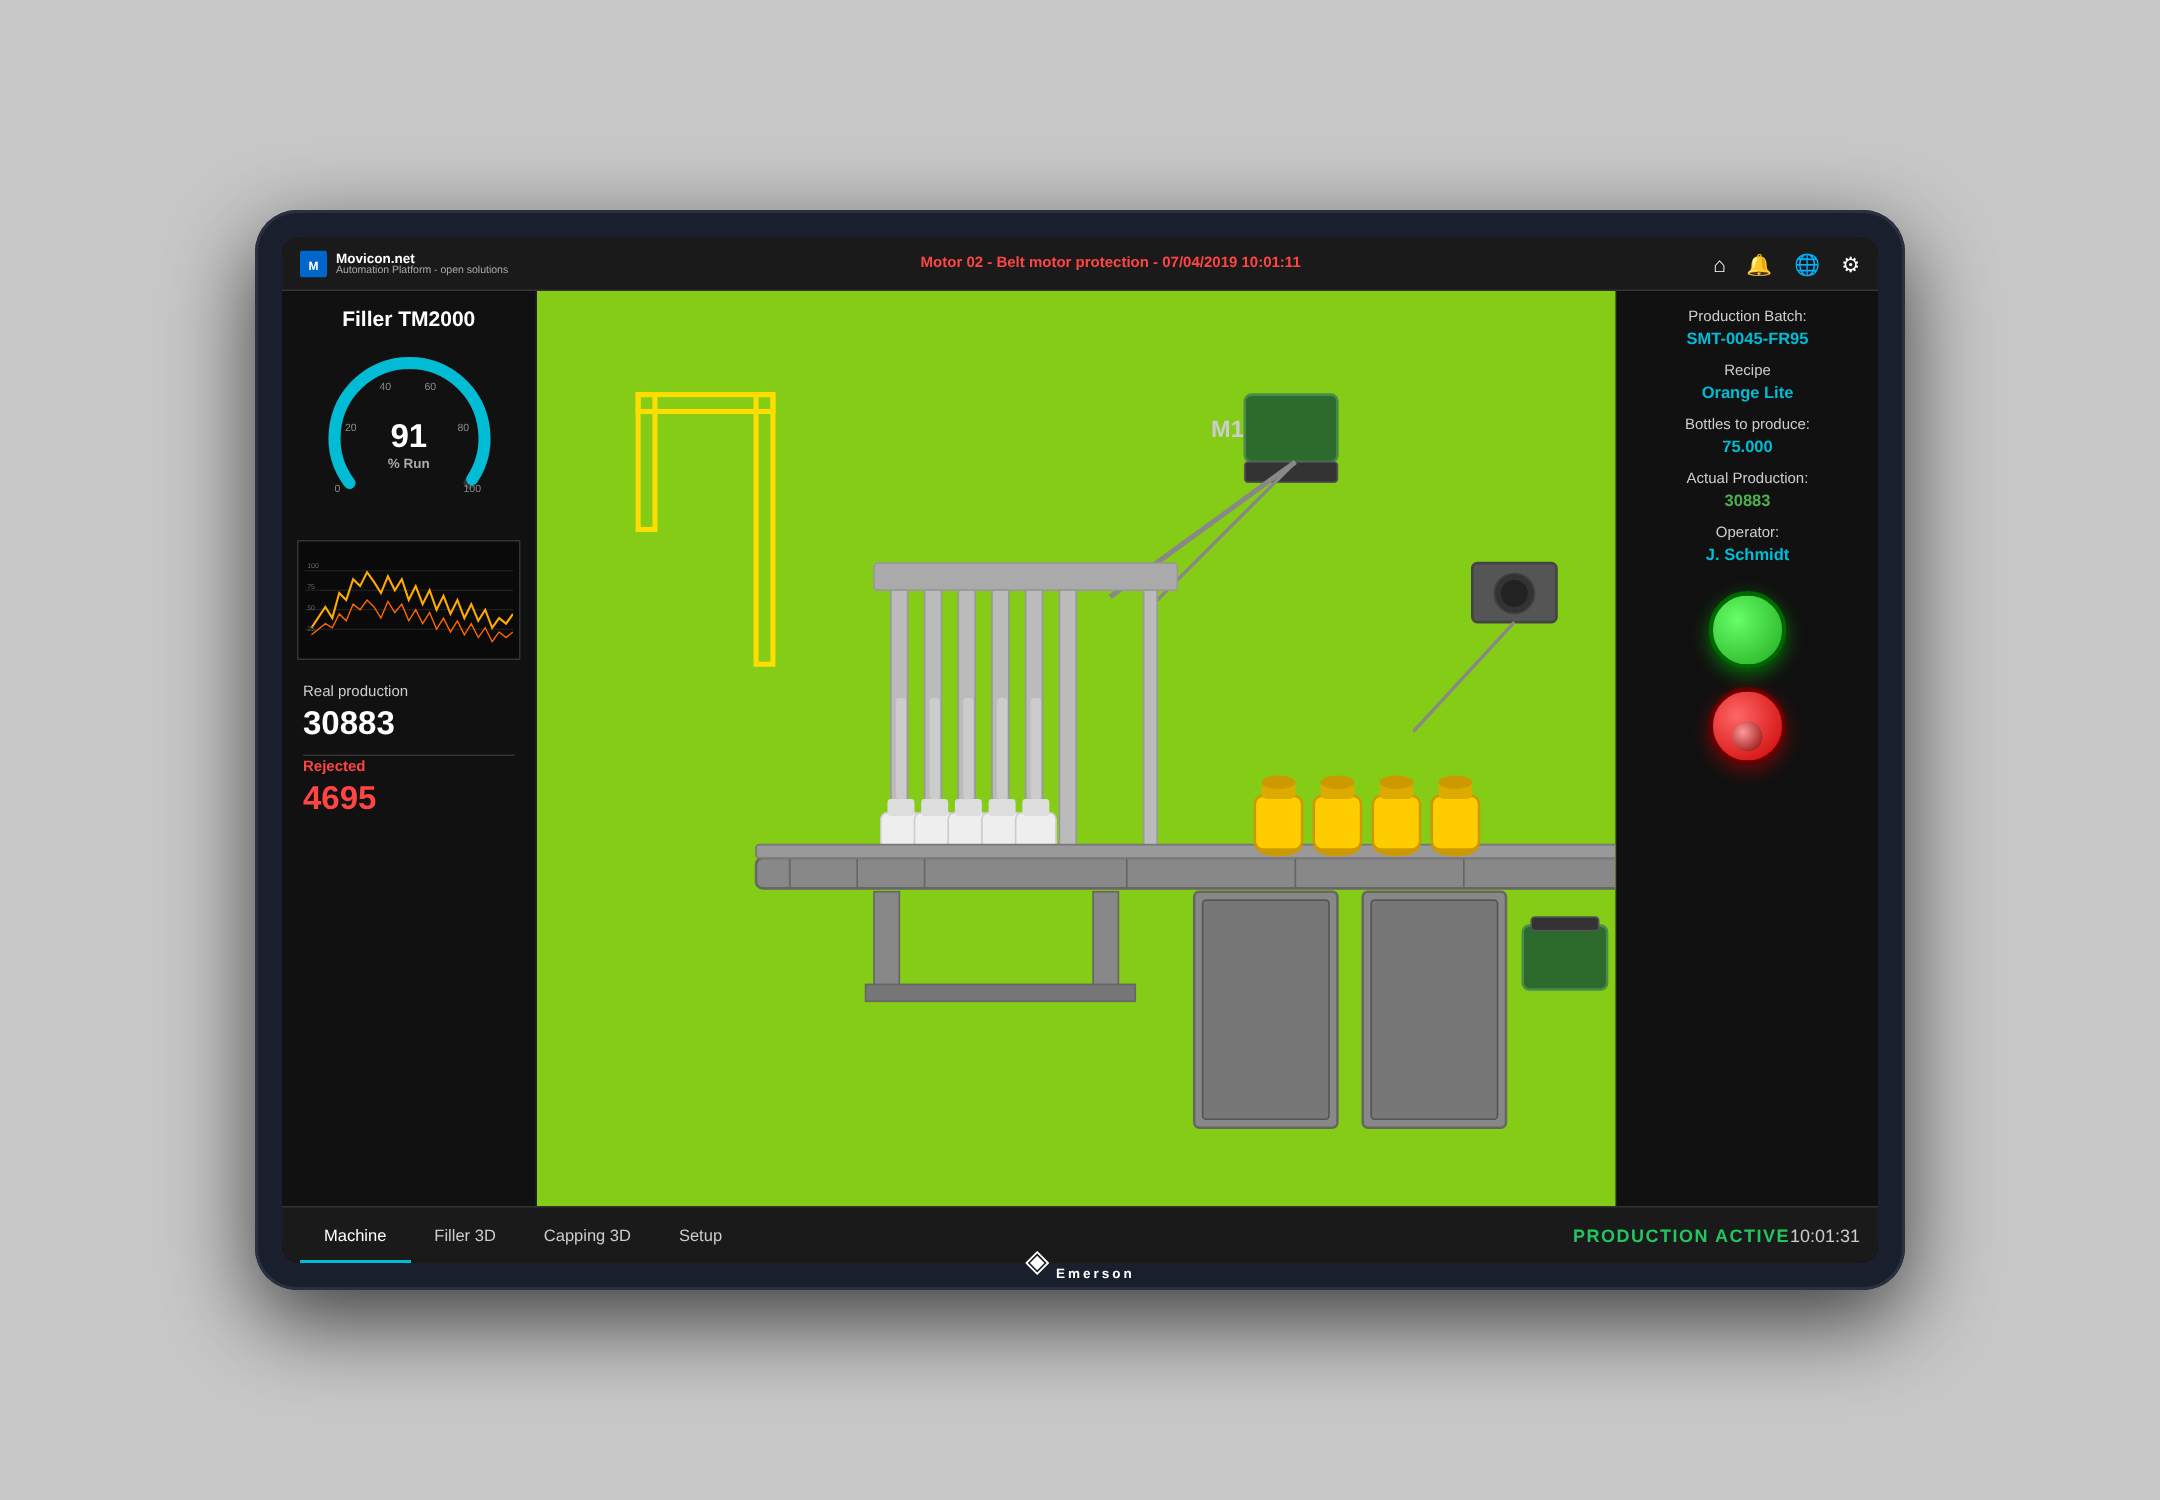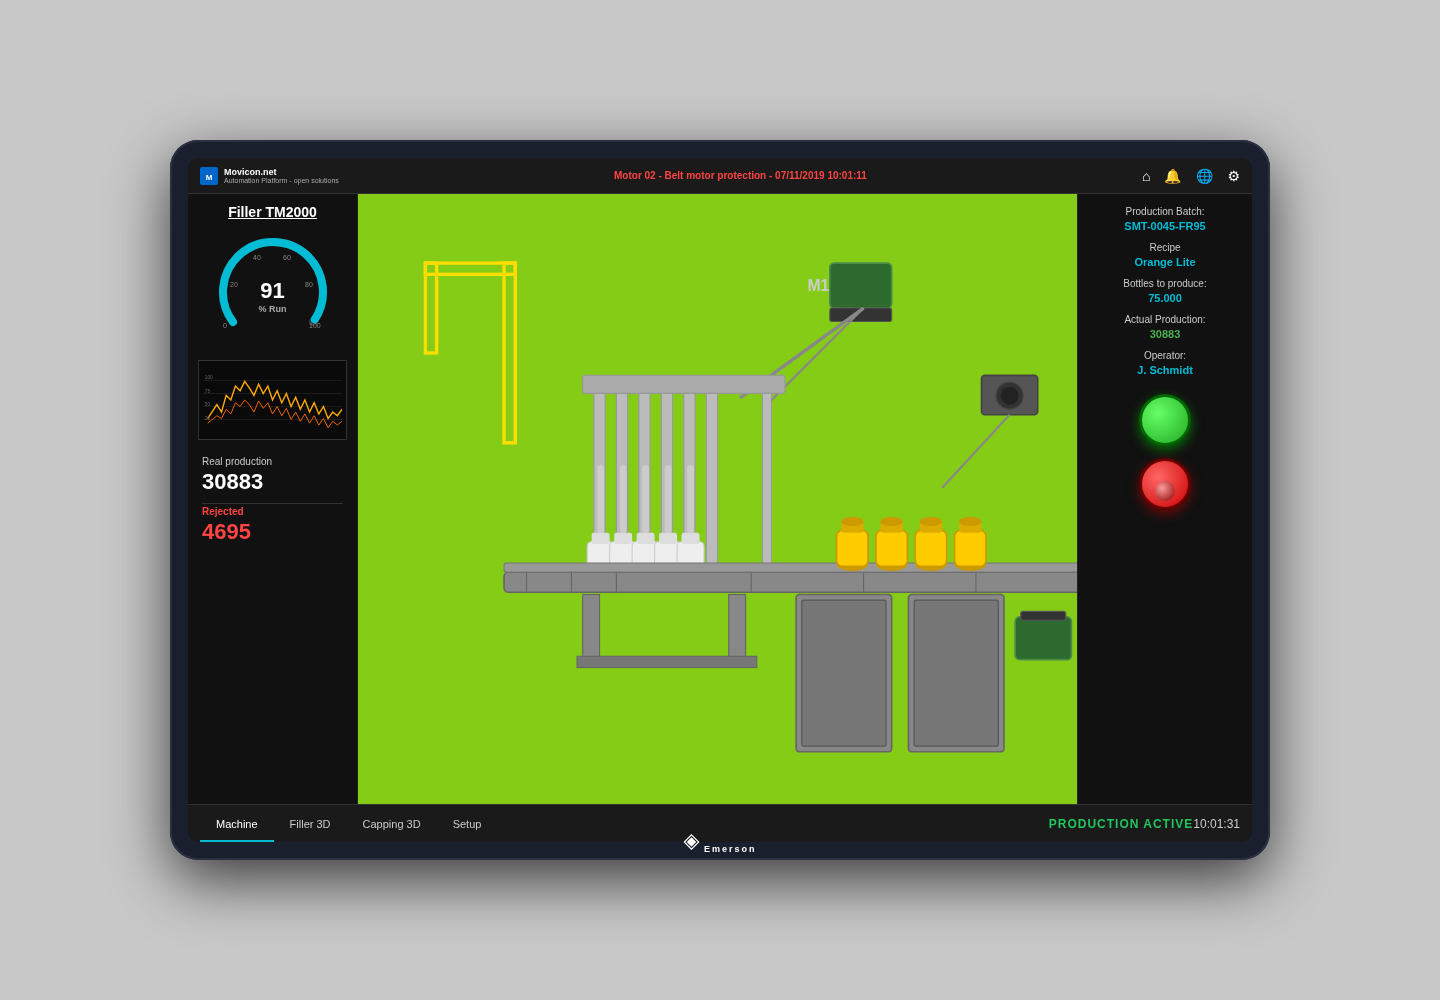--- a/index.html
+++ b/index.html
@@ -99,21 +99,20 @@
       flex-shrink: 0;
       border-right: 1px solid #222;
     }
 
     .filler-title {
       color: #fff;
       font-size: 14px;
       font-weight: bold;
       text-align: center;
       margin-bottom: 4px;
-      text-decoration: underline;
     }
 
     
     .gauge-container {
       position: relative;
       width: 120px;
       height: 120px;
       margin: 0 auto;
     }
 
@@ -345,21 +344,21 @@
 
         <svg width="18" height="18" viewBox="0 0 18 18">
           <rect width="18" height="18" rx="2" fill="#0066cc"></rect>
           <text x="9" y="13" text-anchor="middle" fill="#fff" font-size="8" font-weight="bold">M</text>
         </svg>
         <div>
           <div class="logo-text">Movicon.net</div>
           <div class="logo-sub">Automation Platform - open solutions</div>
         </div>
       </div>
-      <div class="alarm-text">Motor 02 - Belt motor protection - 07/11/2019 10:01:11</div>
+      <div class="alarm-text">Motor 02 - Belt motor protection - 07/04/2019 10:01:11</div>
       <div class="header-icons">
         <span class="header-icon">⌂</span>
         <span class="header-icon">🔔</span>
         <span class="header-icon">🌐</span>
         <span class="header-icon">⚙</span>
       </div>
     </div>
 
     <div class="main-content">
 

